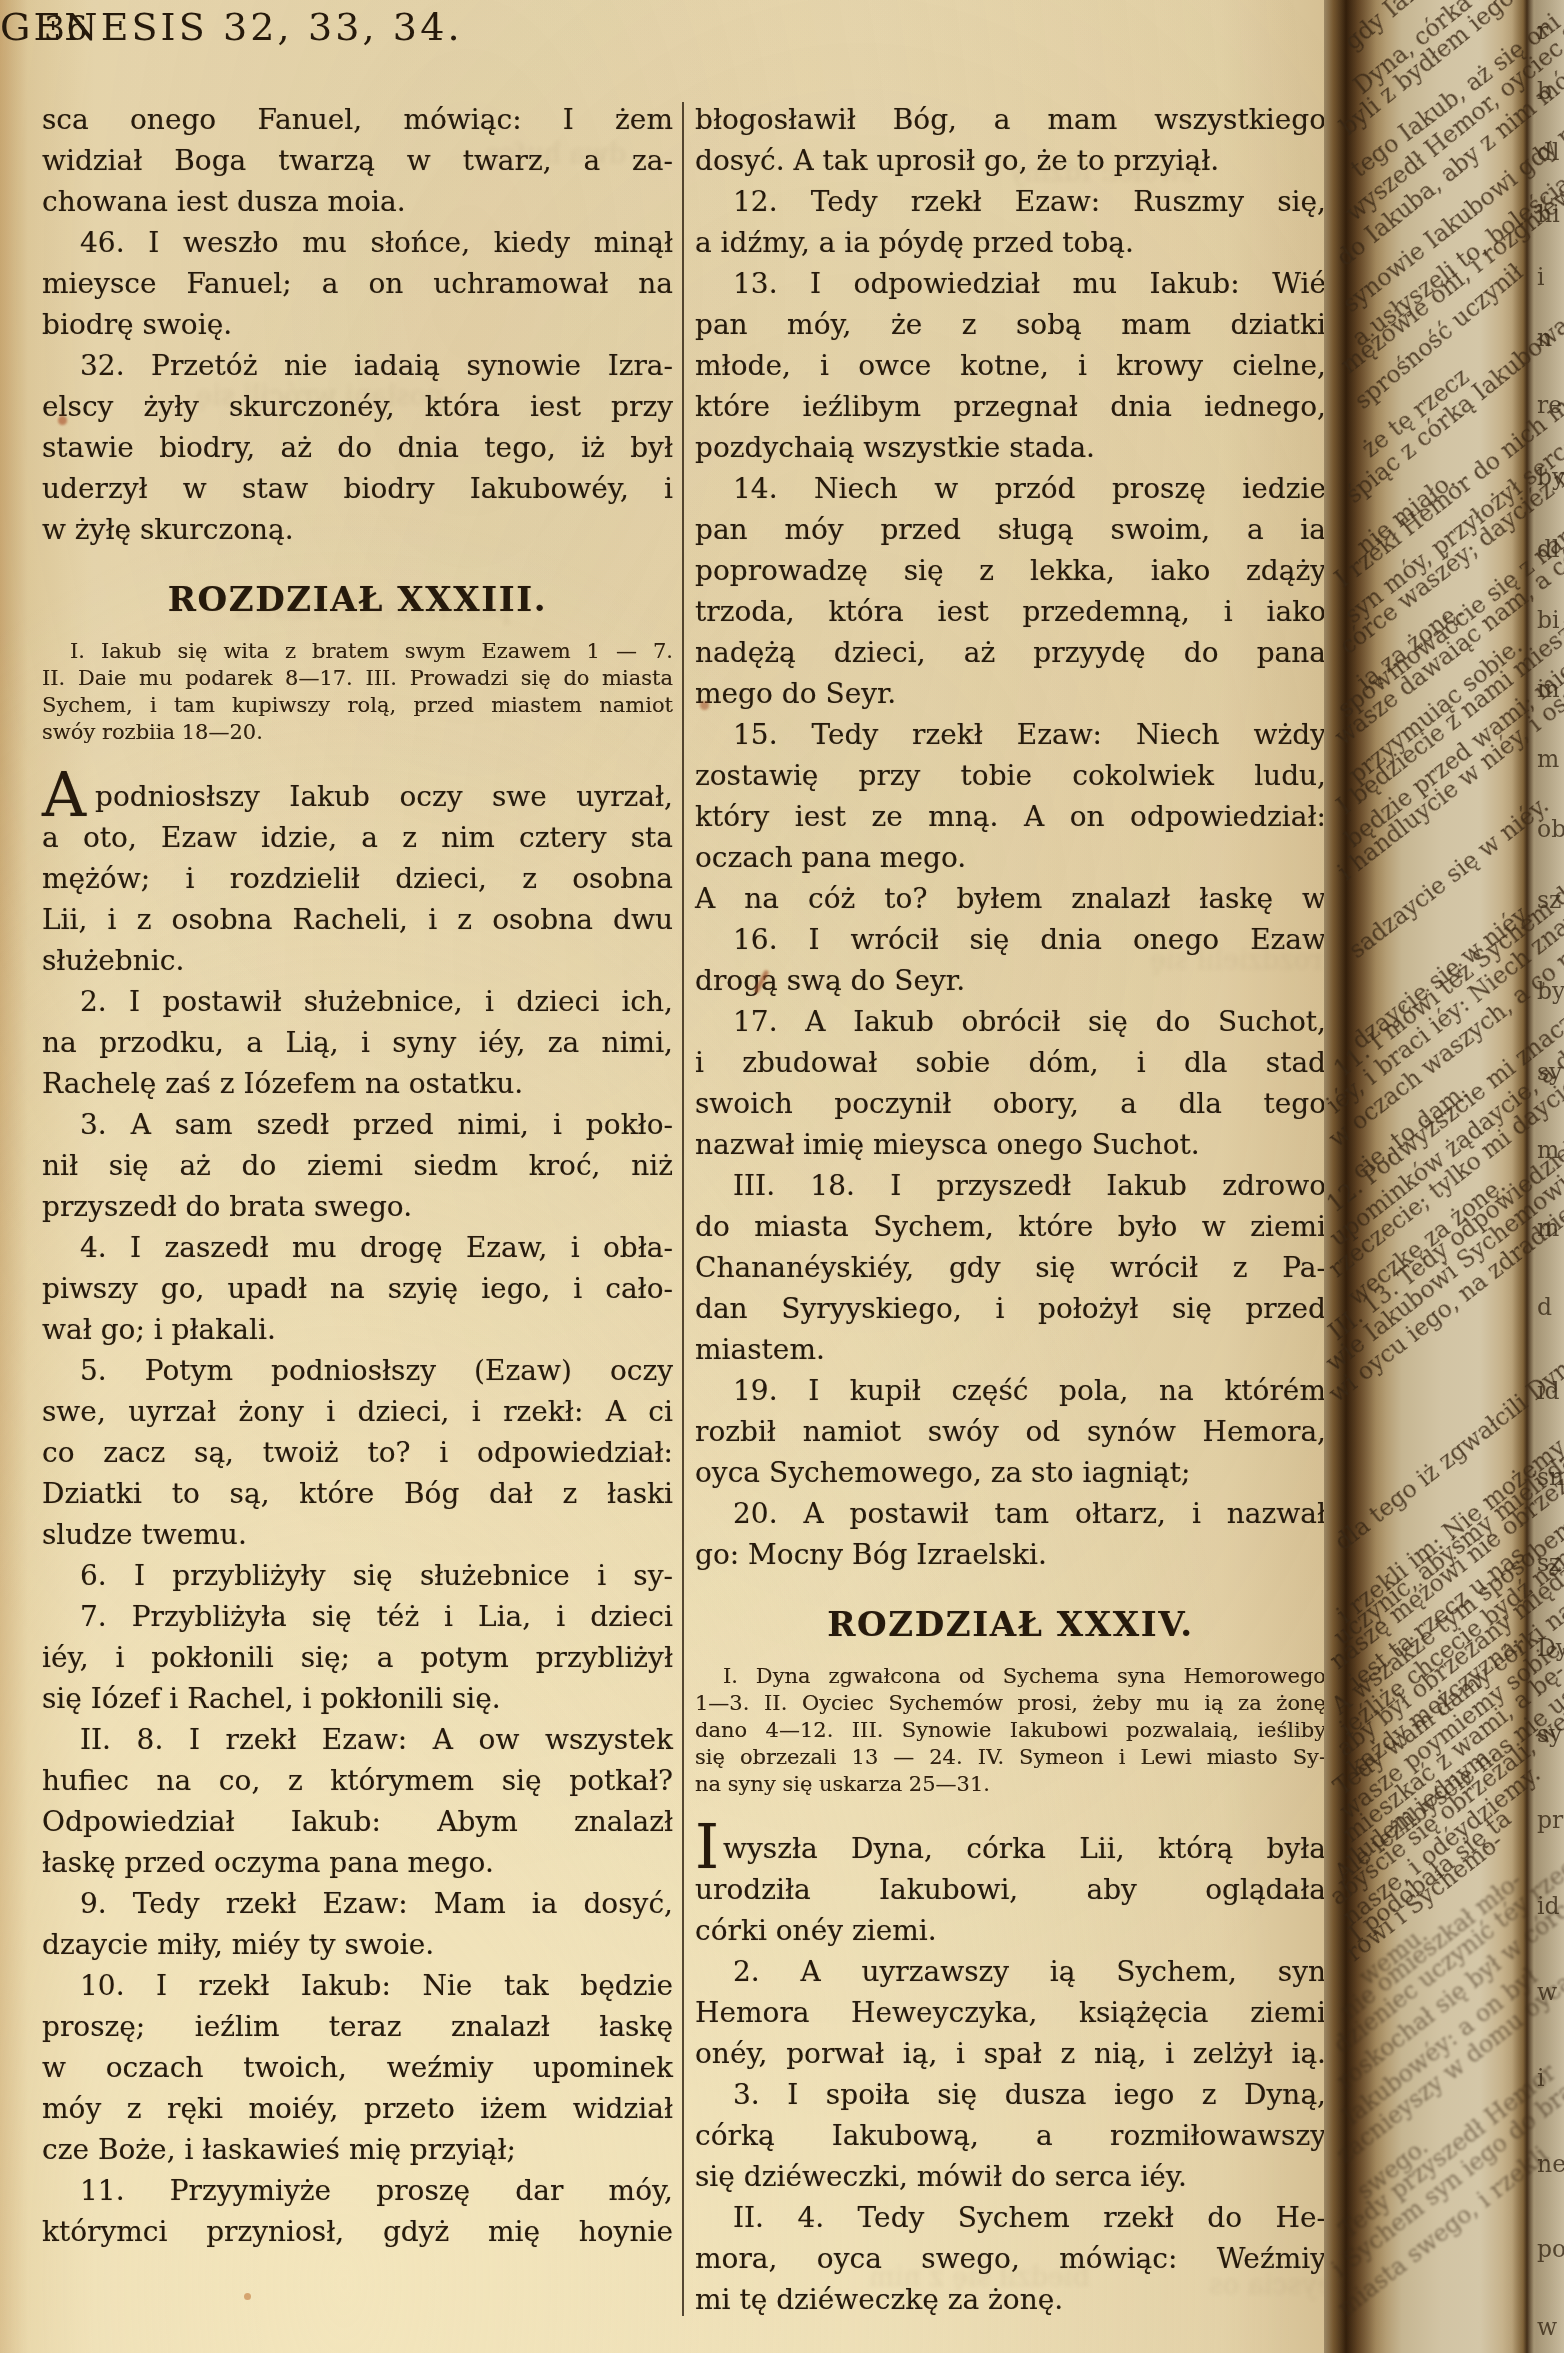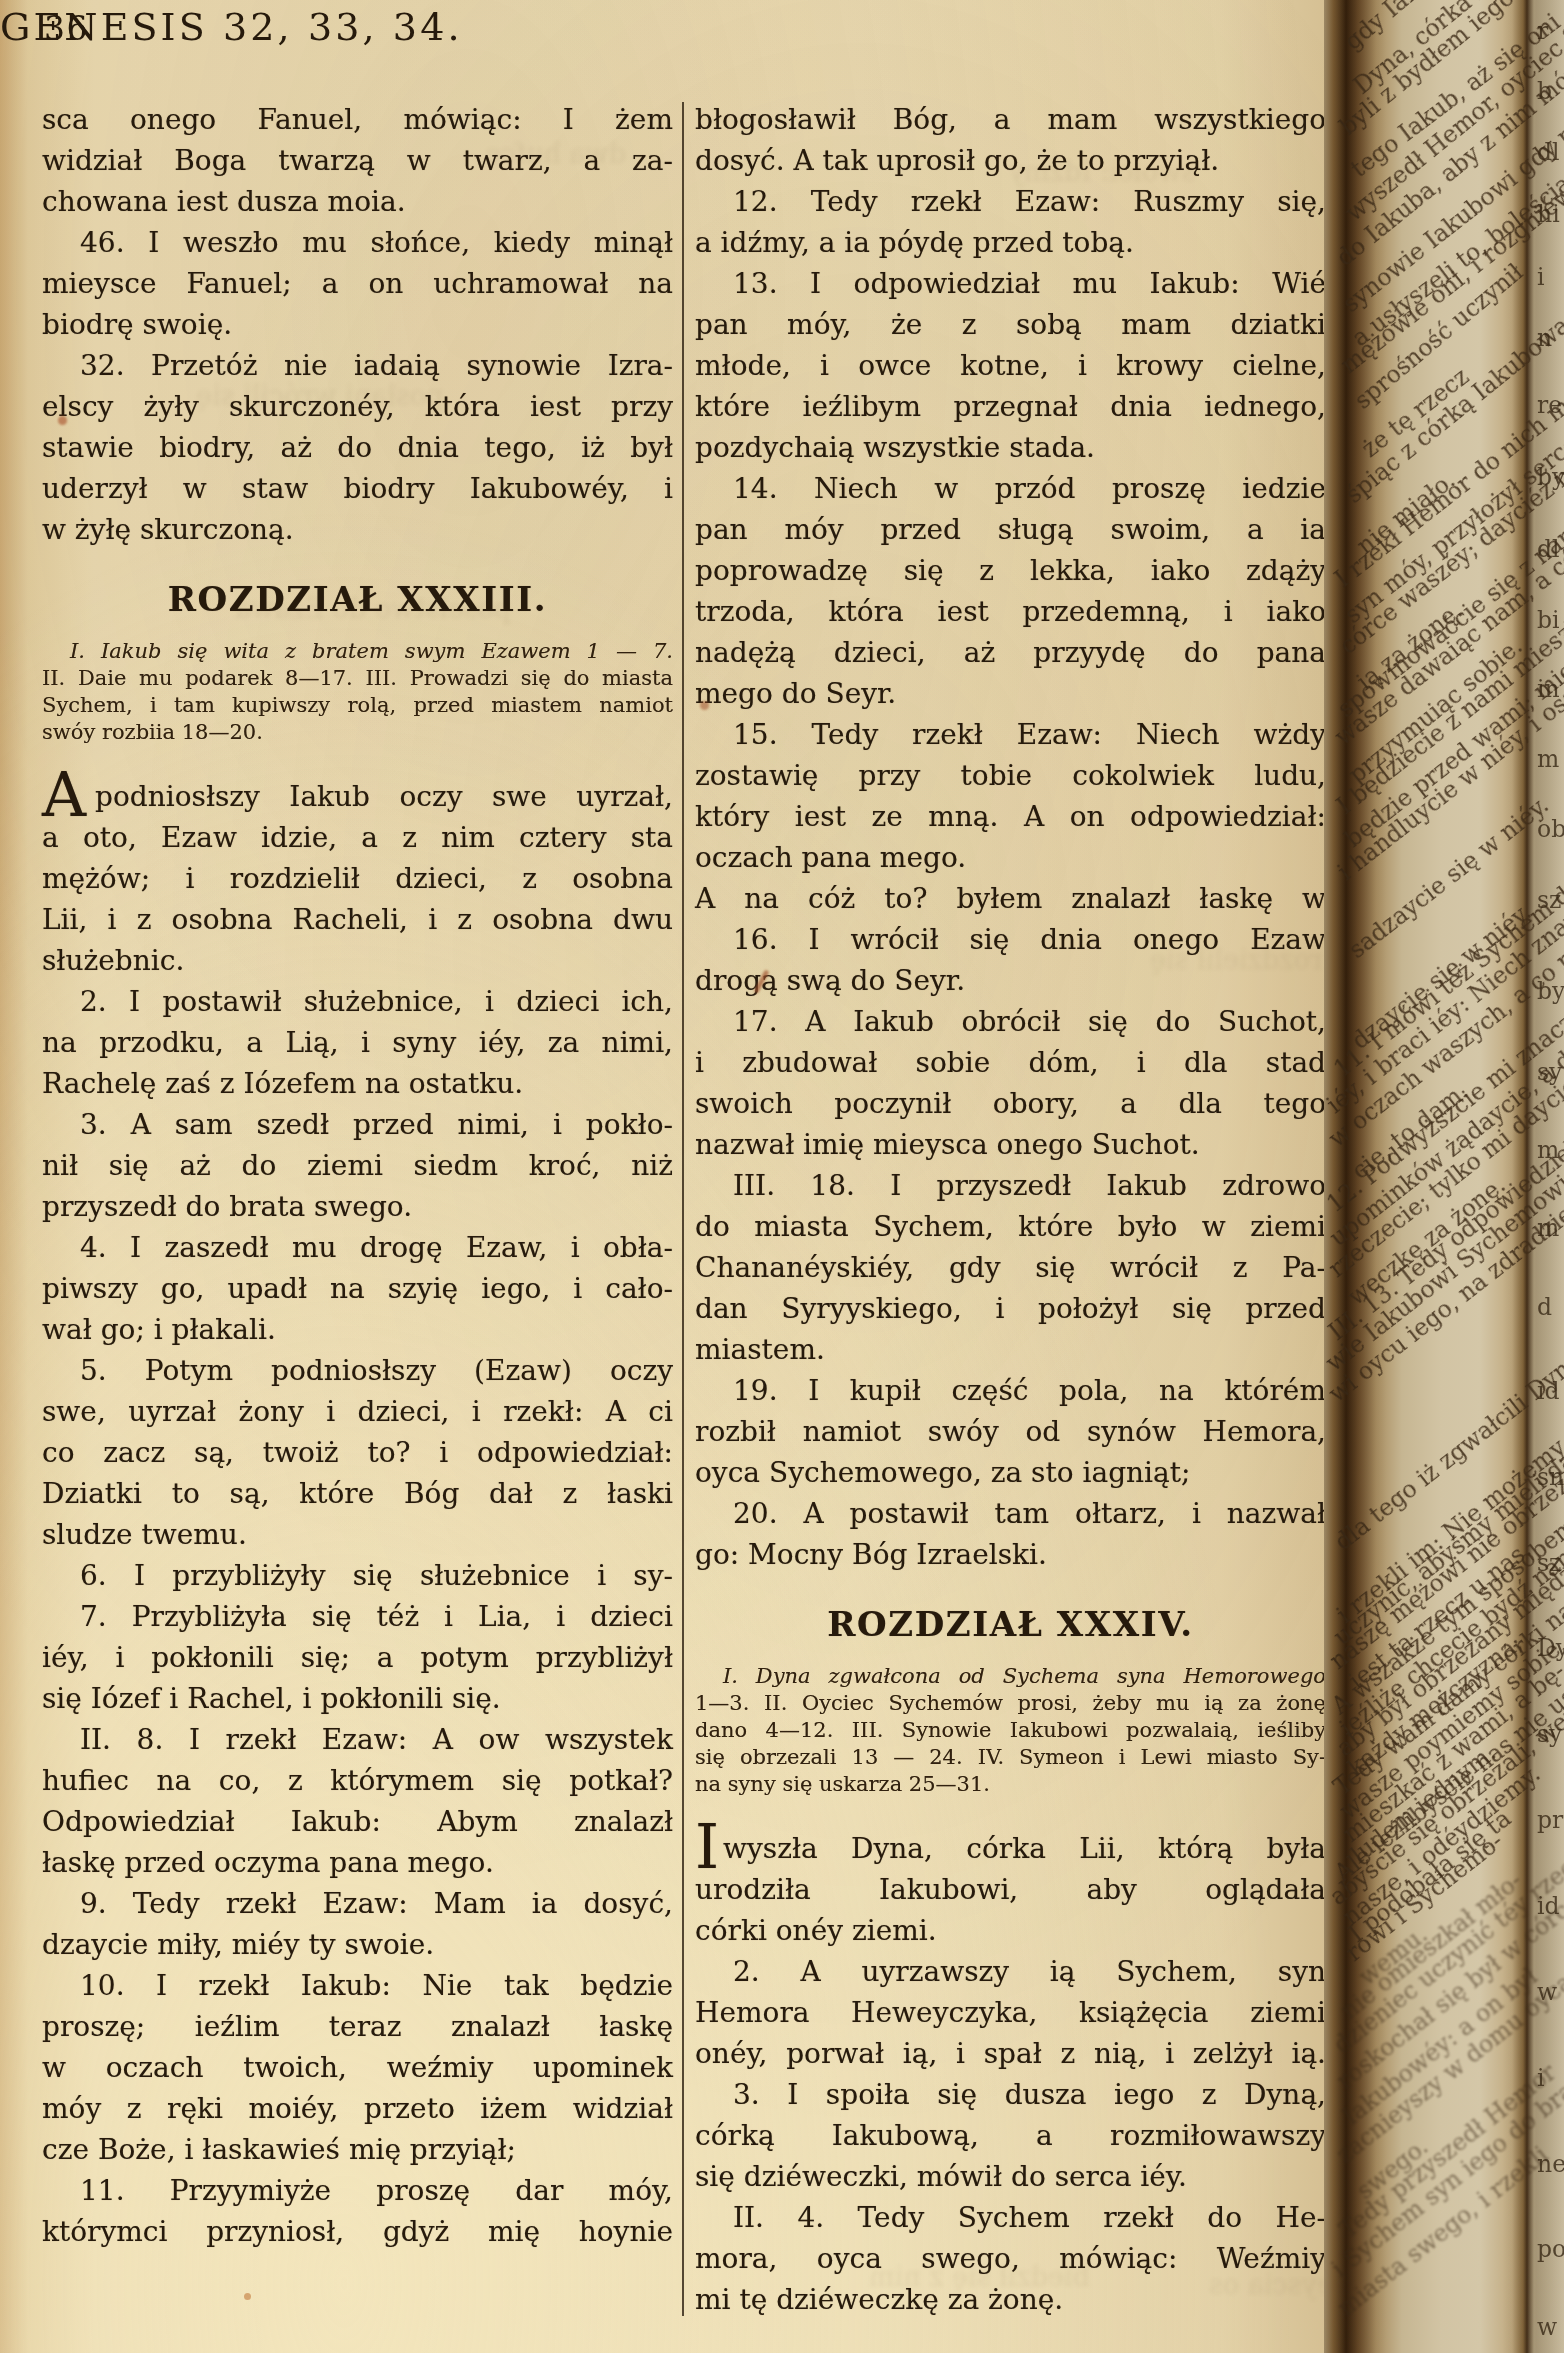--- a/index.html
+++ b/index.html
@@ -38,21 +38,21 @@
   .chapter-heading{
     text-align:center;font-size:34px;line-height:38px;font-weight:bold;letter-spacing:1.6px;
     margin:30px 0 20.3px;text-shadow:0 0 0.8px rgba(40,28,14,.4);
   }
   .arg{margin-bottom:30px;}
   .argline{
     font-size:21px;line-height:27px;height:27px;
     text-align:justify;text-align-last:justify;
     color:var(--ink-soft,#31210f);text-shadow:0 0 0.4px rgba(40,28,14,.4);
   }
-  .argline.first{text-indent:28px;font-style:italic;}
+  .argline.first{text-indent:28px;}
   .argline.e{text-align-last:left;}
   
   .ghost{position:absolute;font-size:27px;color:#6b5837;opacity:.09;filter:blur(2px);transform:scaleX(-1);white-space:nowrap;}
   
   .strip{
     position:absolute;left:1324px;top:0;width:241px;height:2354px;overflow:hidden;
     background:linear-gradient(90deg,
       #d8bf90 0px,#96713f 9.4px,#3a240e 22px,#6e4e2a 34px,#a98e61 52px,
       #c6b692 78px,#d2c4a4 117px,#d4c7a8 156px,#c0a97f 188px,#8a6c3f 199px,
       #45301a 203px,#c5b591 210px,#d4c7a9 241px);

